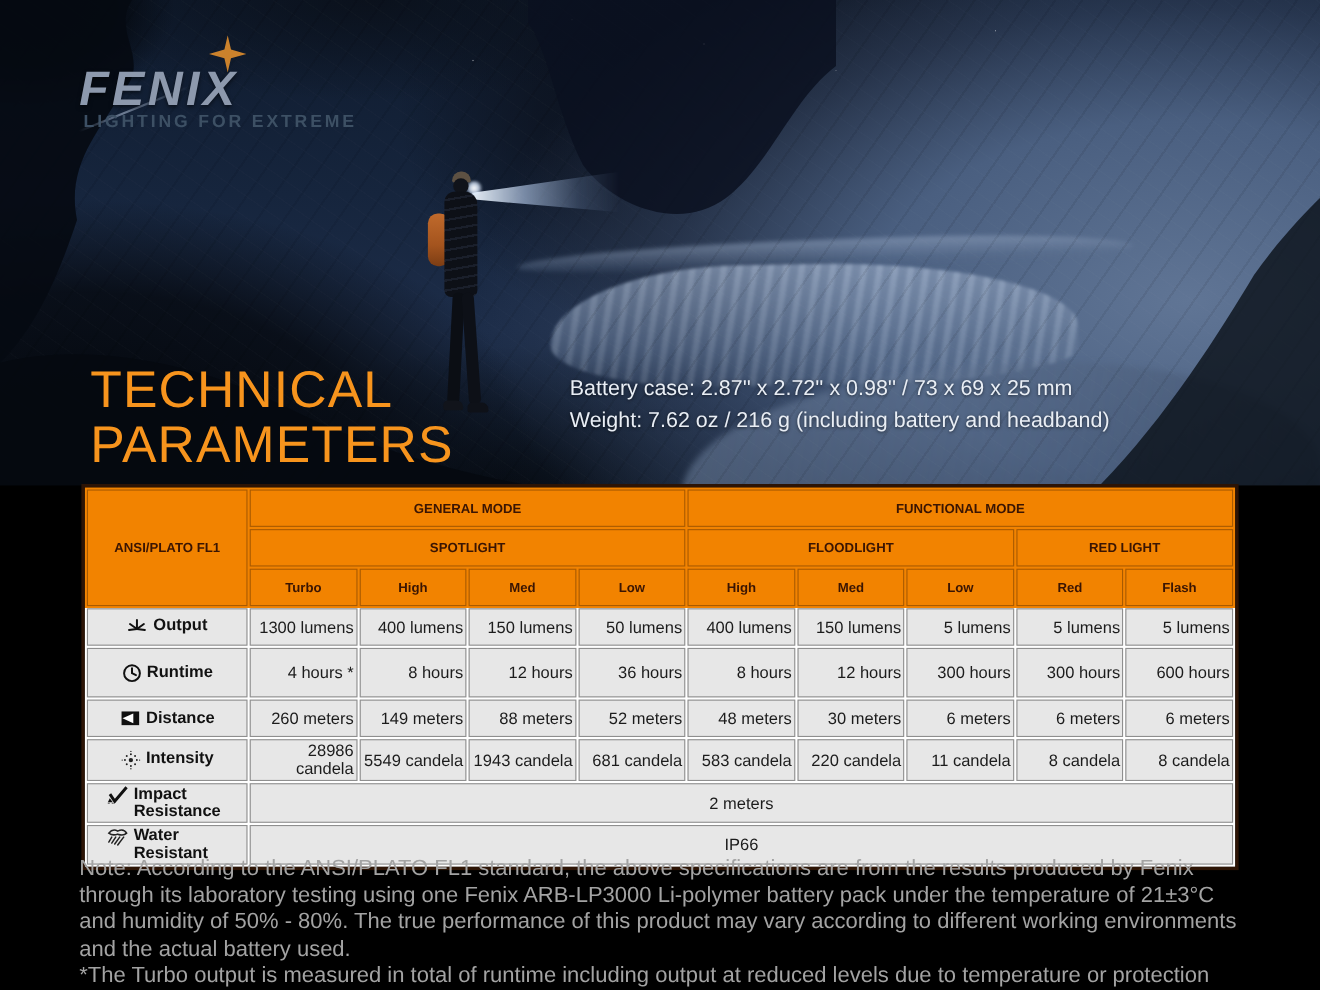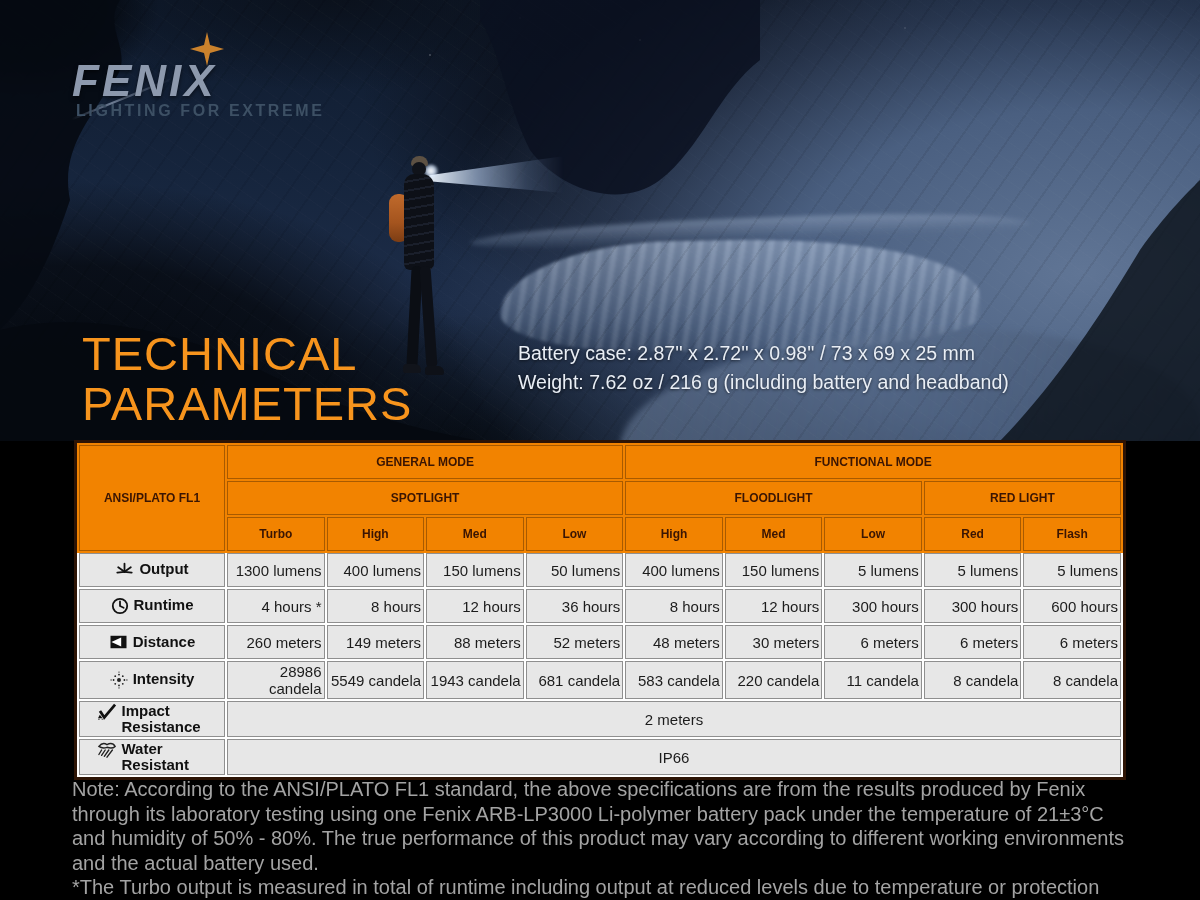--- a/index.html
+++ b/index.html
@@ -215,21 +215,21 @@
             <td>1300 lumens</td>
             <td>400 lumens</td>
             <td>150 lumens</td>
             <td>50 lumens</td>
             <td>400 lumens</td>
             <td>150 lumens</td>
             <td>5 lumens</td>
             <td>5 lumens</td>
             <td>5 lumens</td>
           </tr>
-          <tr style="height: 34px; padding-left: 48px;">
+          <tr style="height: 45px; padding-left: 48px;">
             <th>
               <div class="rowlabel">
                 <span class="icon">
                   <svg width="18" height="18" viewBox="0 0 20 20">
                     <circle cx="10" cy="10" r="8" fill="none" stroke="#111" stroke-width="2"></circle>
                     <path d="M10 5 v5 l4 2" fill="none" stroke="#111" stroke-width="2" stroke-linecap="round"></path>
                   </svg>
                 </span>
                 <span class="txt">Runtime</span>
               </div>

